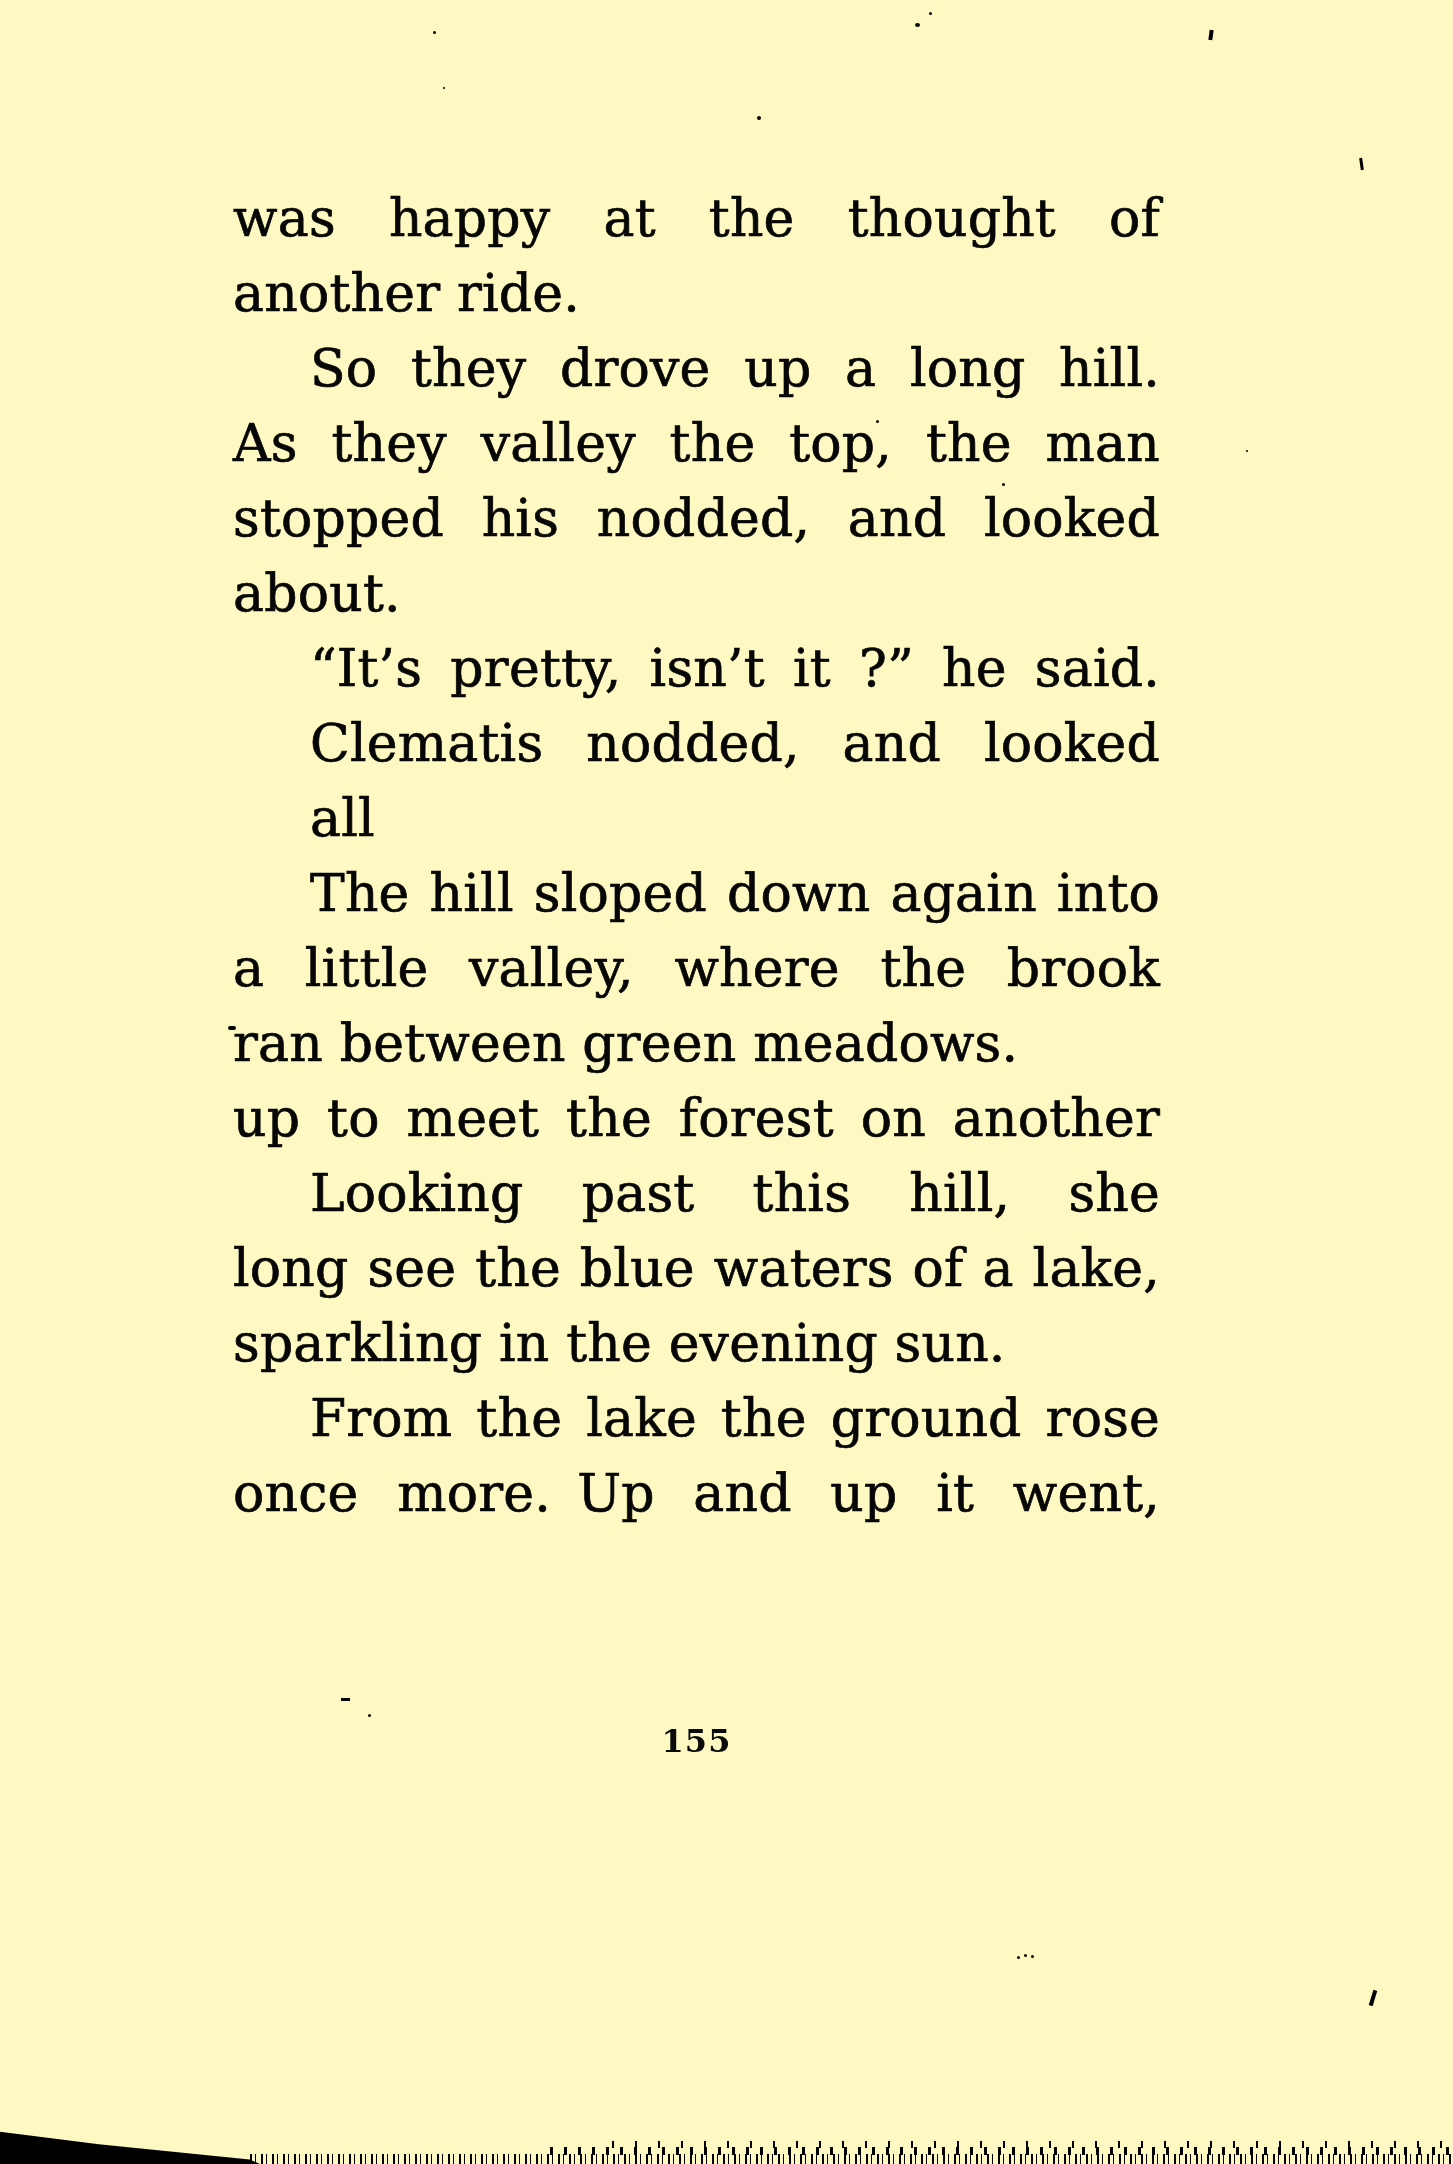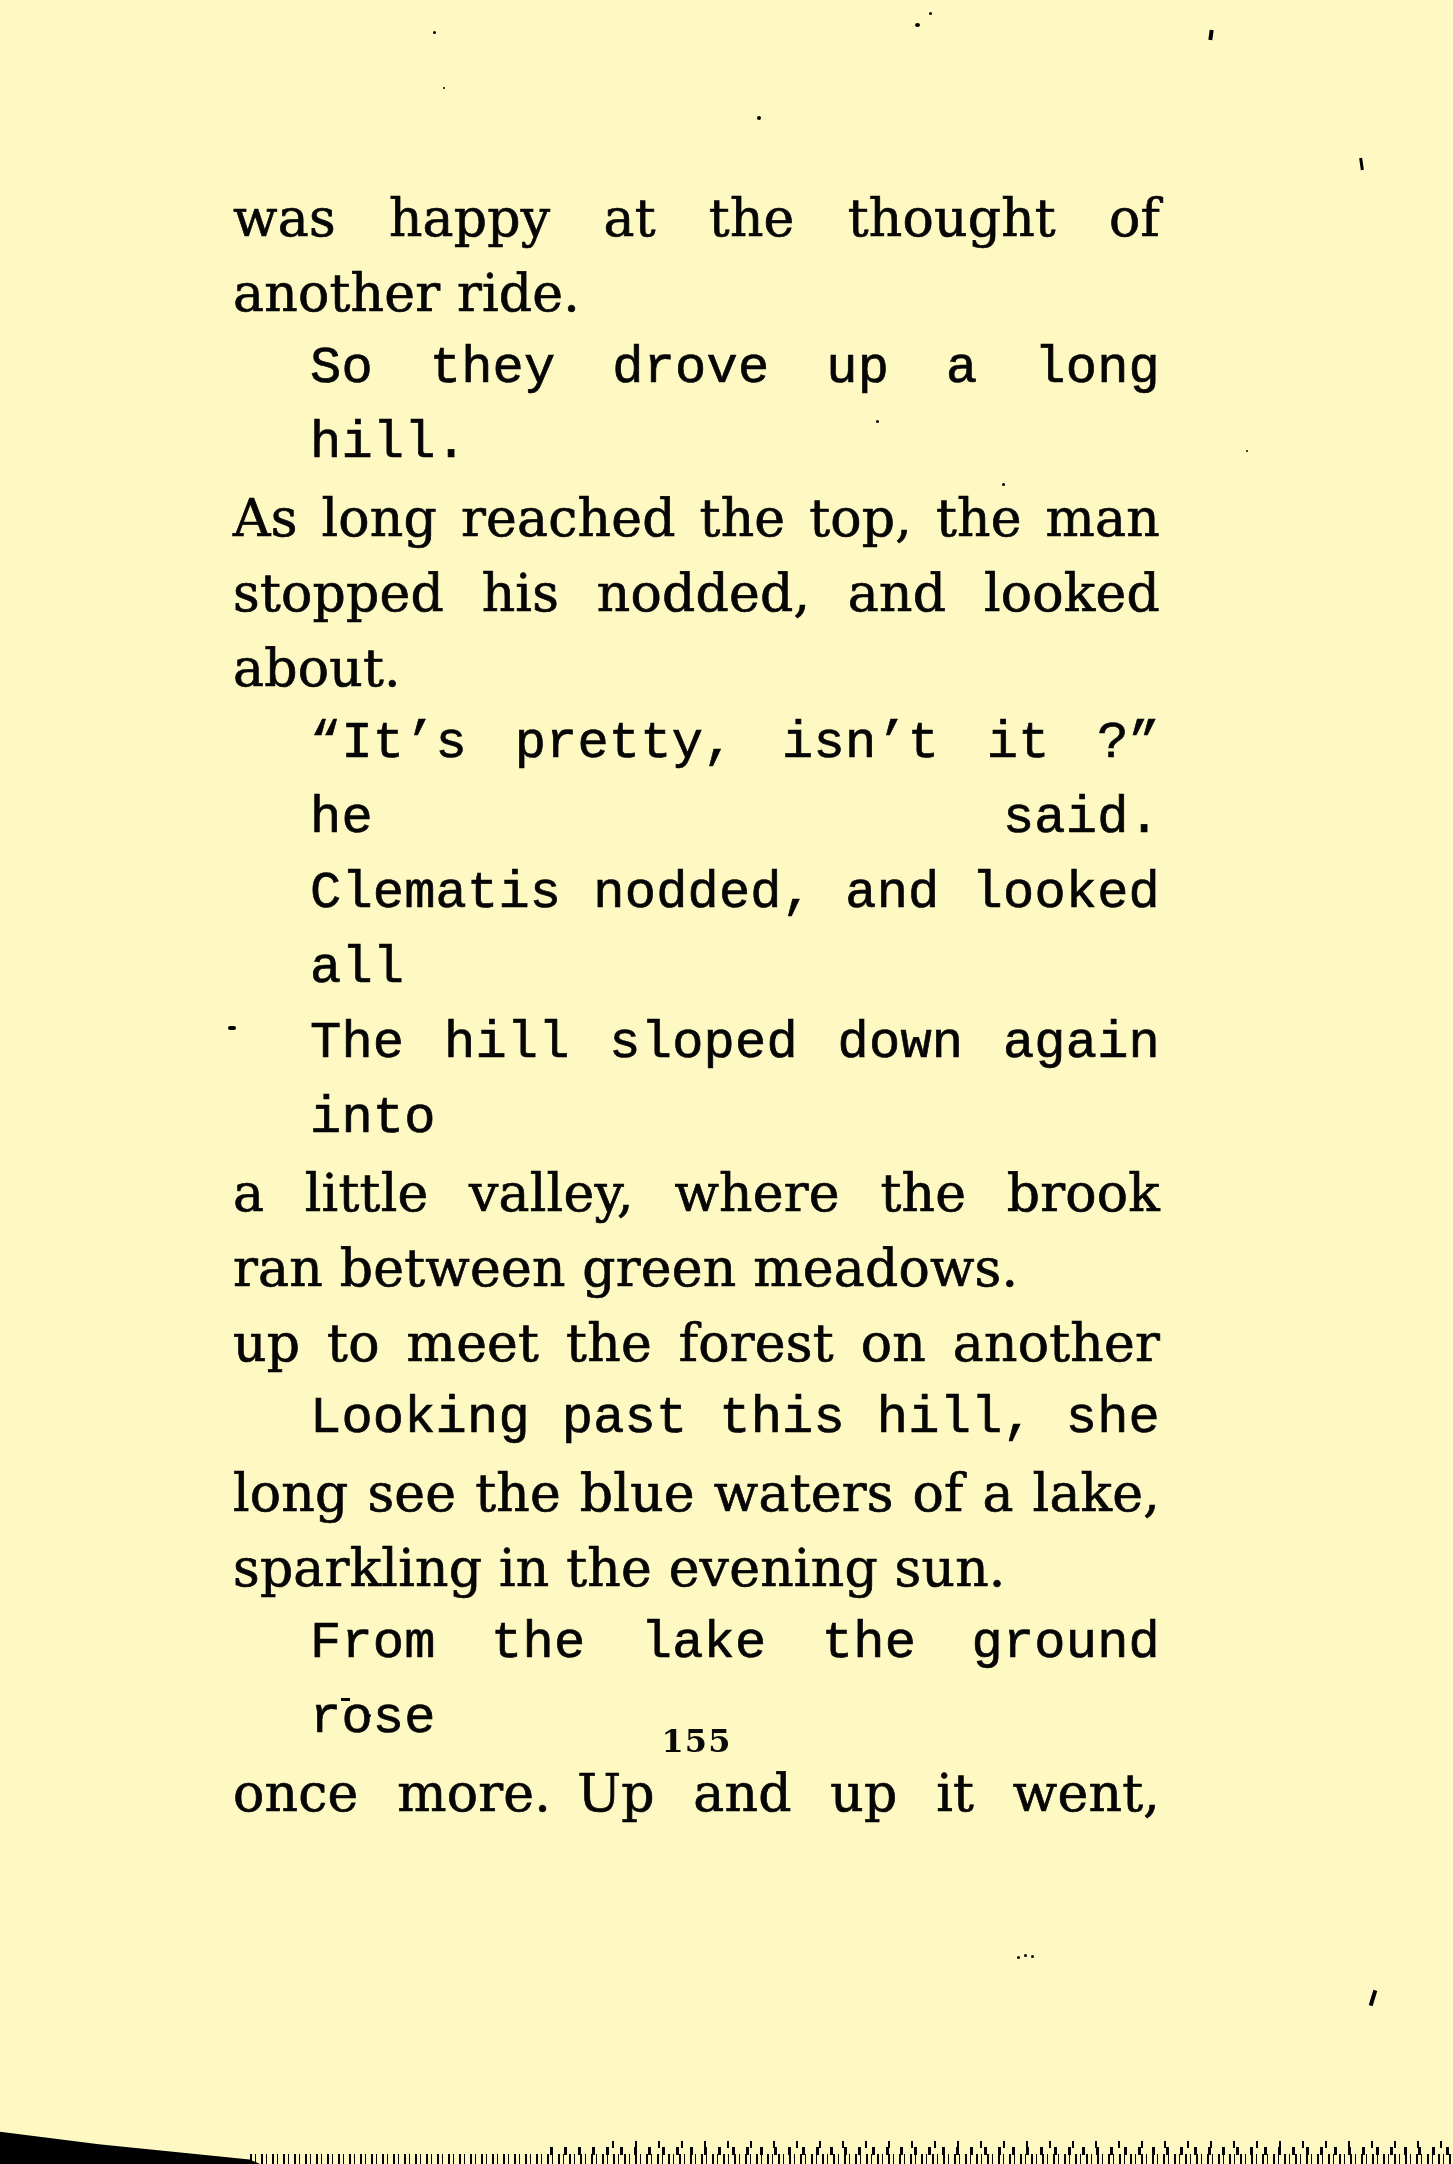--- a/index.html
+++ b/index.html
@@ -27,21 +27,20 @@
     text-align:justify;
     text-align-last:justify;
     white-space:normal;
   }
   .line.endline{
     text-align:left;
     text-align-last:left;
   }
   .line.indent{
     padding-left:77px;
-    font-family:Liberation Mono, monospace;
   }
   .pagenum{
     position:absolute;
     left:233px;top:1722px;width:927px;
     text-align:center;
     font-size:32px;
     font-weight:bold;
     color:#0a0a0a;
     letter-spacing:1px;
   }
@@ -67,21 +66,21 @@
 </style>
 </head>
 <body>
 
 <div class="page">
 
   <div class="textblock">
       <div class="line">was happy at the thought of</div>
       <div class="line endline">another ride.</div>
       <div class="line indent">So they drove up a long hill.</div>
-      <div class="line">As long reached the top, the man</div>
+      <div class="line">As they valley the top, the man</div>
       <div class="line">stopped his nodded, and looked</div>
       <div class="line endline">about.</div>
       <div class="line indent">“It’s pretty, isn’t it ?” he said.</div>
       <div class="line indent">Clematis nodded, and looked all</div>
       <div class="line indent">The hill sloped down again into</div>
       <div class="line">a little valley, where the brook</div>
       <div class="line endline">ran between green meadows.</div>
       <div class="line">up to meet the forest on another</div>
       <div class="line indent">Looking past this hill, she</div>
       <div class="line">long see the blue waters of a lake,</div>

